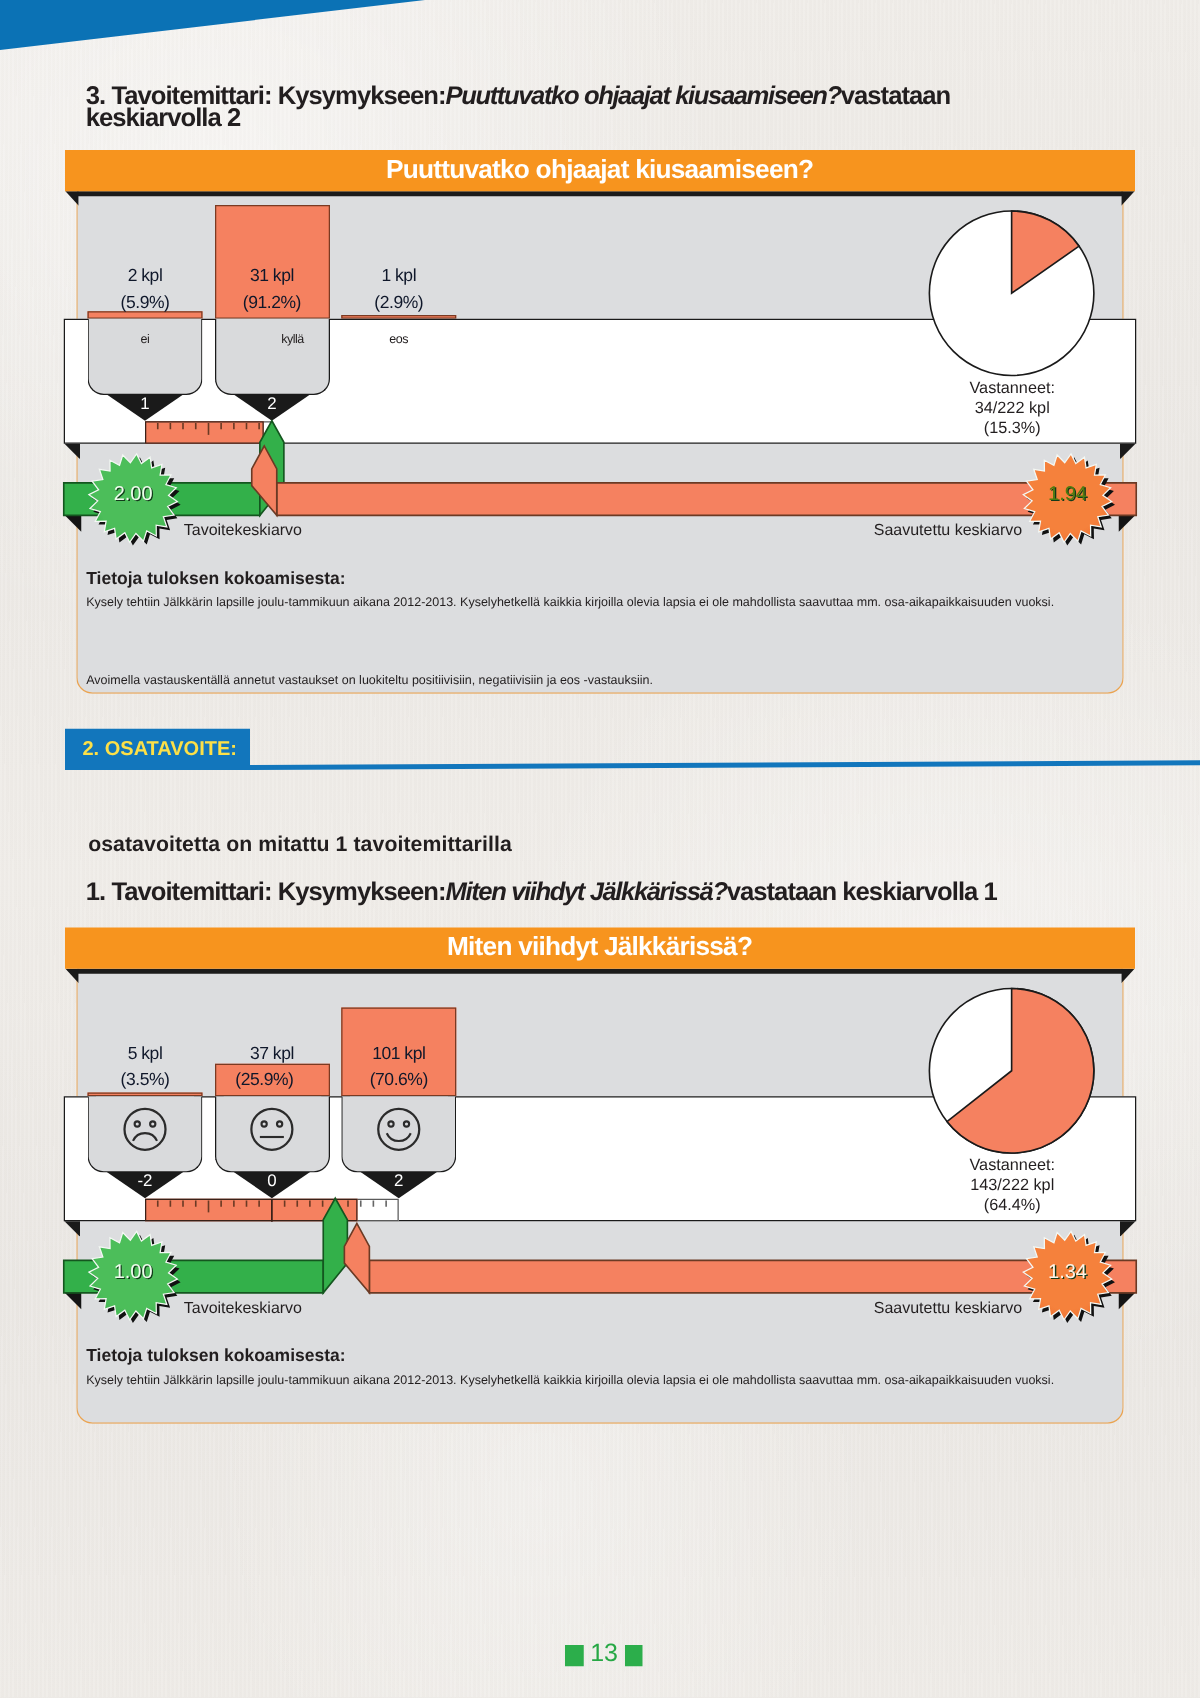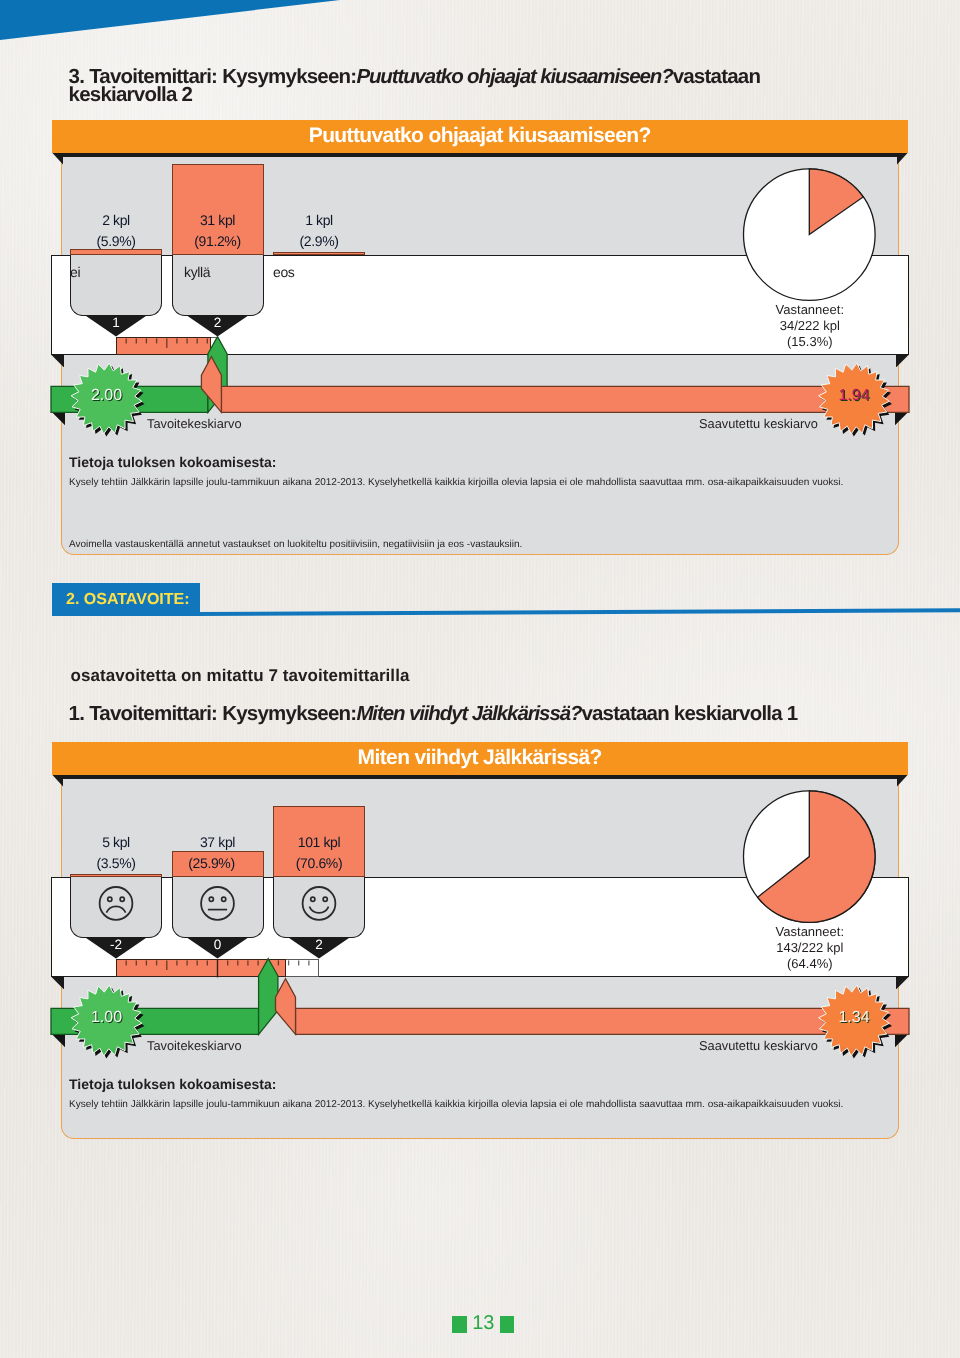--- a/index.html
+++ b/index.html
@@ -26,21 +26,21 @@
       display:flex;align-items:center;justify-content:center;}
   .hdrsh{position:absolute;background:#1b1b1b;}
   .cbody{position:absolute;background:#dcdddf;border:1.7px solid #eba34f;border-top:none;box-sizing:border-box;}
   .bar{position:absolute;background:#f58160;border:1.2px solid #7a3a22;box-sizing:border-box;}
   .blab{position:absolute;text-align:center;color:#0f172a;white-space:nowrap;font-size:14px;
         line-height:16px;letter-spacing:-0.37px;}
 
   .wstrip{position:absolute;background:#ffffff;border:1.7px solid #1a1a1a;box-sizing:border-box;}
   .funnel{position:absolute;background:#d9dadc;border:1.6px solid #1a1a1a;box-sizing:border-box;
       border-top:none;}
-  .flab{position:absolute;text-align:left;color:#221e1f;white-space:nowrap;font-size:14px;
+  .flab{position:absolute;text-align:center;color:#221e1f;white-space:nowrap;font-size:10px;
         line-height:16px;letter-spacing:-0.37px;}
   .ptrnum{position:absolute;color:#ffffff;text-align:center;font-size:13.5px;}
   .vlab{position:absolute;text-align:center;color:#221e1f;white-space:nowrap;font-size:13px;line-height:16px;}
   .klab{position:absolute;color:#221e1f;white-space:nowrap;font-size:12.8px;}
   .bnum{position:absolute;color:#f5fbf4;text-align:center;font-size:16px;
         text-shadow:1.1px 1.1px 0 #123a1a;}
 
   .infotitle{position:absolute;font-weight:bold;color:#221e1f;font-size:14px;white-space:nowrap;}
   .infotext{position:absolute;color:#221e1f;font-size:10px;line-height:20px;}
 
@@ -128,38 +128,38 @@
         <defs>
           <radialGradient id="bgachieved-badge-1" cx="50%" cy="46%" r="62%">
             <stop offset="0%" stop-color="#f5813c"></stop>
             <stop offset="68%" stop-color="#f5813c"></stop>
             <stop offset="100%" stop-color="#ee6d2e"></stop>
           </radialGradient>
         </defs>
         <polygon points="856.79,363.11 860.63,370.88 867.59,365.70 868.84,374.29 877.06,371.51 875.60,380.06 884.27,379.95 880.24,387.63 888.52,390.21 882.31,396.27 889.39,401.29 881.62,405.13 886.80,412.09 878.21,413.34 880.99,421.56 872.44,420.10 872.55,428.77 864.87,424.74 862.29,433.02 856.23,426.81 851.21,433.89 847.37,426.12 840.41,431.30 839.16,422.71 830.94,425.49 832.40,416.94 823.73,417.05 827.76,409.37 819.48,406.79 825.69,400.73 818.61,395.71 826.38,391.87 821.20,384.91 829.79,383.66 827.01,375.44 835.56,376.90 835.45,368.23 843.13,372.26 845.71,363.98 851.77,370.19" fill="#111111" transform="translate(2.6,2.6)"></polygon>
         <polygon points="856.79,363.11 860.63,370.88 867.59,365.70 868.84,374.29 877.06,371.51 875.60,380.06 884.27,379.95 880.24,387.63 888.52,390.21 882.31,396.27 889.39,401.29 881.62,405.13 886.80,412.09 878.21,413.34 880.99,421.56 872.44,420.10 872.55,428.77 864.87,424.74 862.29,433.02 856.23,426.81 851.21,433.89 847.37,426.12 840.41,431.30 839.16,422.71 830.94,425.49 832.40,416.94 823.73,417.05 827.76,409.37 819.48,406.79 825.69,400.73 818.61,395.71 826.38,391.87 821.20,384.91 829.79,383.66 827.01,375.44 835.56,376.90 835.45,368.23 843.13,372.26 845.71,363.98 851.77,370.19" fill="url(#bgachieved-badge-1)" stroke="#f4f8f4" stroke-width="1.0"></polygon>
       </svg>
-      <div class="bnum" style="left:814px;top:387.0px;width:80px;color:#be185d;">1.94</div>
+      <div class="bnum" style="left:814px;top:387.0px;width:80px;color:#4d7c0f;">1.94</div>
 <div class="klab" style="left:699px;top:416.3px;">Saavutettu keskiarvo</div>
 <svg style="position:absolute;left:0;top:0;width:960px;height:1358px;">
         <circle cx="809.3" cy="234.6" r="65.8" fill="#ffffff" stroke="#1a1a1a" stroke-width="1.3"></circle>
         <path d="M 809.3 234.6 L 809.3 168.8 A 65.8 65.8 0 0 1 863.25 196.93 Z" fill="#f58160" stroke="#1a1a1a" stroke-width="1.3"></path>
       </svg>
 <div class="vlab" style="left:739.8px;top:302.3px;width:140px;">Vastanneet:</div>
 <div class="vlab" style="left:739.8px;top:318.0px;width:140px;">34/222 kpl</div>
 <div class="vlab" style="left:739.8px;top:334.0px;width:140px;">(15.3%)</div>
 <div class="infotitle" style="left:69px;top:454.3px;">Tietoja tuloksen kokoamisesta:</div>
 <div class="infotext" style="left:69px;top:473.2px;width:816px;">Kysely tehtiin Jälkkärin lapsille joulu-tammikuun aikana 2012-2013. Kyselyhetkellä kaikkia kirjoilla olevia lapsia ei ole mahdollista saavuttaa mm. osa-aikapaikkaisuuden vuoksi.</div>
 <div class="infotext" style="left:69px;top:535.3px;width:816px;">Avoimella vastauskentällä annetut vastaukset on luokiteltu positiivisiin, negatiivisiin ja eos -vastauksiin.</div>
 </div>
 <div class="sect-line" style="left:196px;top:612px;width:764px;height:4px;transform:rotate(-0.28deg);transform-origin:0 0;"></div>
 <div class="sect-badge" style="left:52px;top:583px;width:148px;height:33px;font-size:16px;">
       <span>2. OSATAVOITE:</span>
     </div>
-<div class="sect-h2" style="left:70.5px;top:666.8px;font-size:17px;line-height:18px;letter-spacing:0.06px;">osatavoitetta on mitattu 7 tavoitemittarilla</div>
+<div class="sect-h2" style="left:70.5px;top:666.8px;font-size:17px;line-height:18px;letter-spacing:0.06px;">osatavoitetta on mitattu 1 tavoitemittarilla</div>
 <div class="h-title" style="left:68.6px;top:704.5px;width:850px;font-size:20.5px;line-height:18.8px;letter-spacing:-0.78px;"><span>1.</span><i class="gp"></i><span>Tavoitemittari:</span><i class="gp"></i><span>Kysymykseen:</span><span style="font-style:italic;letter-spacing:-1.12px">Miten viihdyt Jälkkärissä?</span><span>vastataan keskiarvolla 1</span></div>
 <div class="card" style="left:0;top:0;">
 <div class="cbody" style="left:61.0px;top:774.5px;width:838.0px;height:364.5px;border-bottom-left-radius:13px;border-bottom-right-radius:13px;"></div>
 <div class="hdrsh" style="left:62.0px;top:774.5px;width:836.0px;height:4px;"></div>
 <div style="position:absolute;left:52.0px;top:774.5px;width:11px;height:12px;background:#1a1a1a;clip-path:polygon(0 0,11px 0,11px 12px);"></div>
 <div style="position:absolute;left:897.0px;top:774.5px;width:11px;height:12px;background:#1a1a1a;clip-path:polygon(0 0,11px 0,0 12px);"></div>
 <div class="hdr" style="left:52.0px;top:742px;width:856.0px;height:32.5px;font-size:21px;letter-spacing:-0.62px;">
         <span style="margin-left:-0.62px">Miten viihdyt Jälkkärissä?</span>
       </div>
 <div class="bar" style="left:70.0px;top:873.5px;width:92.0px;height:3.5px;"></div>

